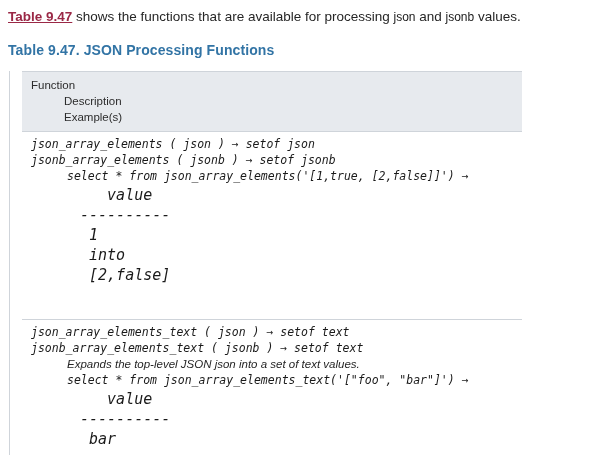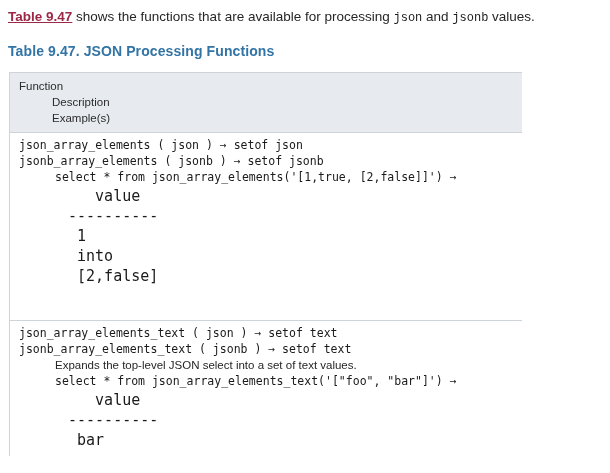--- a/index.html
+++ b/index.html
@@ -22,57 +22,59 @@
     line-height: 17px;
     color: #262626;
     padding: 8px 10px 0 8px;
     white-space: nowrap;
   }
   .xref {
     color: #9a2846;
     font-weight: bold;
   }
   .mono-inline {
-    font-family: Liberation Mono, monospace;
+    font-family: Liberation Sans, sans-serif;
     font-size: 12px;
     color: #1a1a1a;
   }
 
   
   .table-title {
     font-size: 14px;
     font-weight: bold;
     color: #3274a5;
     padding: 16px 8px 0 8px;
     letter-spacing: 0.1px;
   }
 
   
   .tbl-wrap {
     margin: 13px 0 0 9px;
     border-left: 1px solid #cfd4da;
     width: 513px;
     box-sizing: border-box;
+    padding-left: 12px;
   }
   .tbl-head {
     background: #e7eaee;
     border-top: 1px solid #cfd4da;
     border-bottom: 1px solid #cfd4da;
     padding: 5px 0 6px 0;
   }
   .th-line {
     font-size: 11.5px;
     line-height: 16px;
     color: #2c2c2c;
     padding-left: 9px;
   }
   .th-line.lvl2 { padding-left: 42px; }
 
   .tbl-row {
     padding: 4px 0 6px 0;
+    font-style: italic;
   }
   .tbl-row + .tbl-row {
     border-top: 1px solid #cfd4da;
     margin-top: 28px;
   }
 
   .sig {
     font-family: "DejaVu Sans Mono", "Liberation Mono", monospace;
     font-size: 11.5px;
     line-height: 16px;
@@ -128,20 +130,20 @@
     <div class="result">   value</div>
     <div class="result">----------</div>
     <div class="result"> 1</div>
     <div class="result"> into</div>
     <div class="result"> [2,false]</div>
   </div>
 
   <div class="tbl-row">
     <div class="sig">json_array_elements_text ( json ) → setof text</div>
     <div class="sig">jsonb_array_elements_text ( jsonb ) → setof text</div>
-    <div class="desc">Expands the top-level JSON select into a set of text values.</div>
+    <div class="desc">Expands the top-level JSON json into a set of text values.</div>
     <div class="example">select * from json_array_elements_text('["foo", "bar"]') →</div>
     <div class="result">   value</div>
     <div class="result">----------</div>
     <div class="result"> bar</div>
   </div>
 
 </div>
 
 </body></html>

